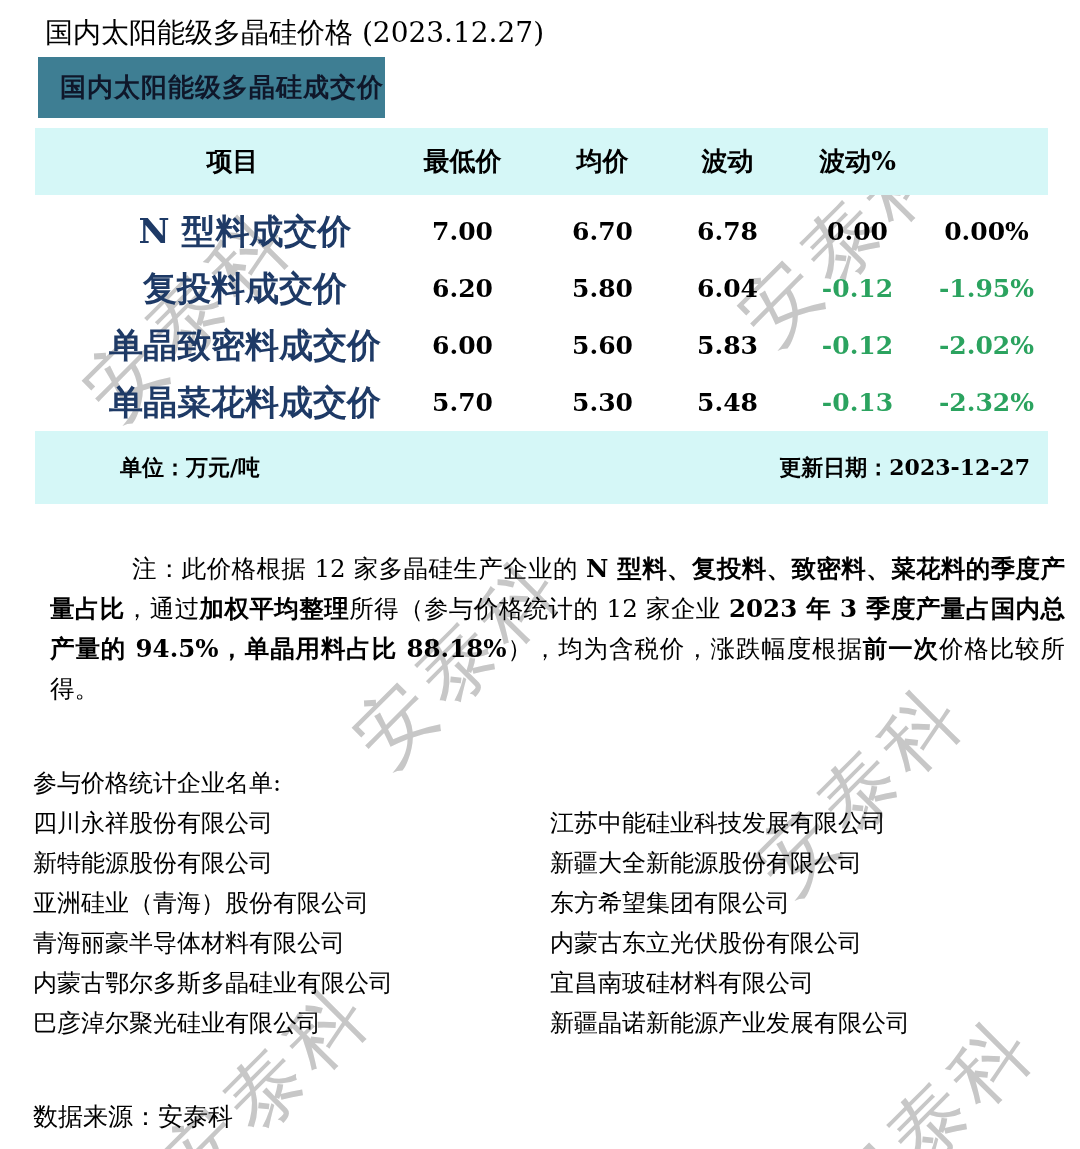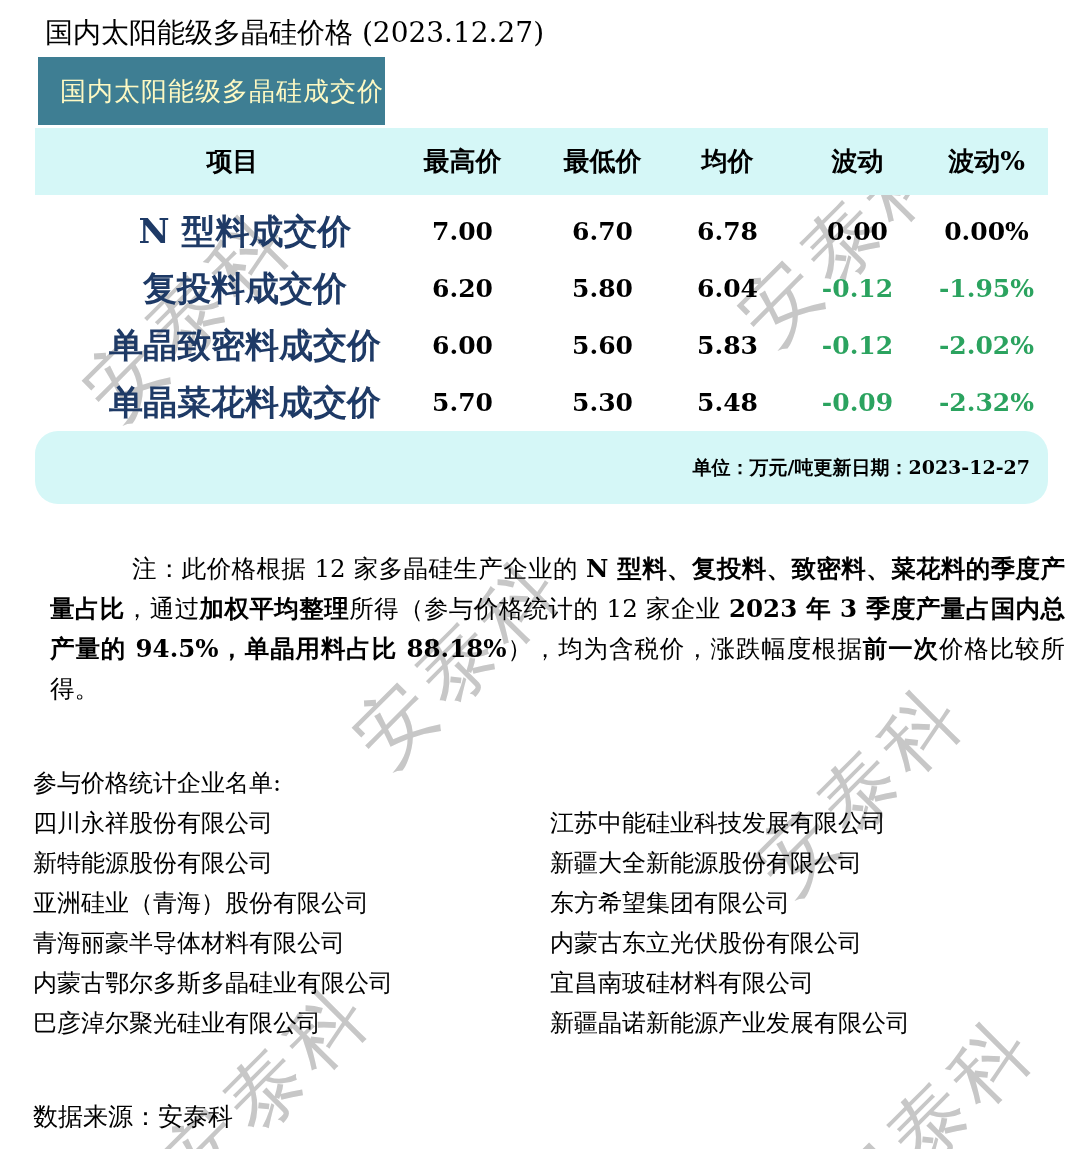--- a/index.html
+++ b/index.html
@@ -31,45 +31,45 @@
   .wm3{left:460px;top:662px;}
   .wm4{left:862px;top:790px;}
   .wm5{left:268px;top:1088px;}
   .wm6{left:932px;top:1122px;}
 
   .title{
     position:absolute;left:45px;top:14px;
     font-size:28px;color:#000;z-index:2;
   }
   .badge{
-    position:absolute;left:38px;top:57px;width:347px;height:68px;
-    background:var(--badge-bg);color:#fef9c3;z-index:3;
+    position:absolute;left:38px;top:57px;width:347px;height:61px;
+    background:var(--badge-bg);color:#0f172a;z-index:3;
     display:flex;align-items:center;padding-left:22px;
-    font-size:26px;font-weight:normal;letter-spacing:1px;
+    font-size:26px;font-weight:bold;letter-spacing:1px;
   }
 
   .table{position:absolute;left:35px;top:128px;width:1013px;z-index:2;}
   .grid-row{
     display:grid;
     grid-template-columns:350px 155px 125px 125px 135px 123px;
     align-items:center;
   }
   .thead{height:67px;background:var(--band-bg);}
   .th{font-size:26px;font-weight:bold;text-align:center;}
   .th.item{padding-left:45px;}
   .tbody{background:transparent;padding-top:8px;}
   .tr{height:57px;}
   .td{text-align:center;font-size:25px;font-weight:bold;}
   .td.label{color:var(--label-navy);font-size:34px;padding-left:70px;}
   .neg{color:var(--negative-green);}
   .tfoot{
     height:73px;background:var(--band-bg);
-    display:flex;align-items:center;justify-content:flex-end;
+    display:flex;align-items:center;justify-content:space-between;
     padding-left:85px;padding-right:18px;
-    font-size:19px;font-weight:bold;border-radius:23px;
+    font-size:22px;font-weight:bold;
   }
 
   .note{
     position:absolute;left:50px;top:549px;width:1015px;z-index:2;
     font-size:24.5px;line-height:40px;text-align:justify;
     text-indent:82px;
   }
   .note .b{font-weight:bold;}
 
   .participants{position:absolute;left:33px;top:763px;width:1015px;z-index:2;font-size:24px;}
@@ -93,21 +93,20 @@
 
   <div class="title">国内太阳能级多晶硅价格 (2023.12.27)</div>
 
   <div class="badge">
     <span>国内太阳能级多晶硅成交价</span>
   </div>
 
   <div class="table">
     <div class="thead grid-row">
       <div class="th item">项目</div>
-      <div class="th">最高价</div>
       <div class="th">最低价</div>
       <div class="th">均价</div>
       <div class="th">波动</div>
       <div class="th">波动%</div>
     </div>
 
     <div class="tbody">
       <div class="tr grid-row">
         <div class="td label">N 型料成交价</div>
         <div class="td num">7.00</div>
@@ -130,21 +129,21 @@
         <div class="td num">5.60</div>
         <div class="td num">5.83</div>
         <div class="td num neg">-0.12</div>
         <div class="td num neg">-2.02%</div>
       </div>
       <div class="tr grid-row">
         <div class="td label">单晶菜花料成交价</div>
         <div class="td num">5.70</div>
         <div class="td num">5.30</div>
         <div class="td num">5.48</div>
-        <div class="td num neg">-0.09</div>
+        <div class="td num neg">-0.13</div>
         <div class="td num neg">-2.32%</div>
       </div>
     </div>
 
     <div class="tfoot">
       <span>单位：万元/吨</span>
       <span>更新日期：2023-12-27</span>
     </div>
   </div>
 

